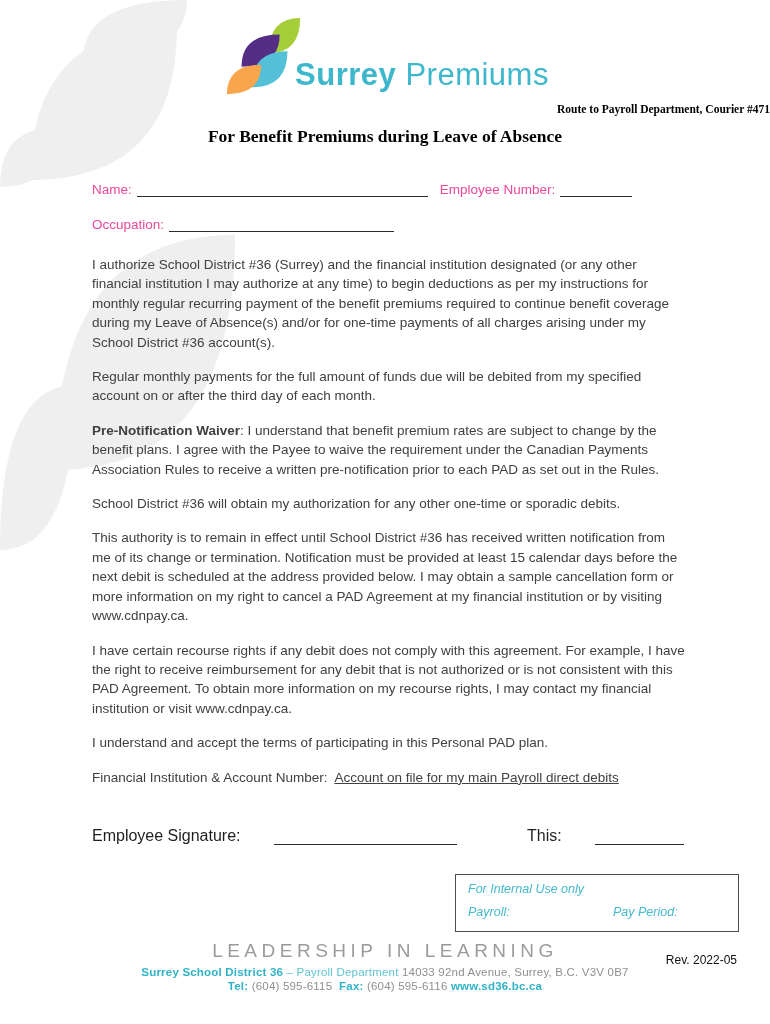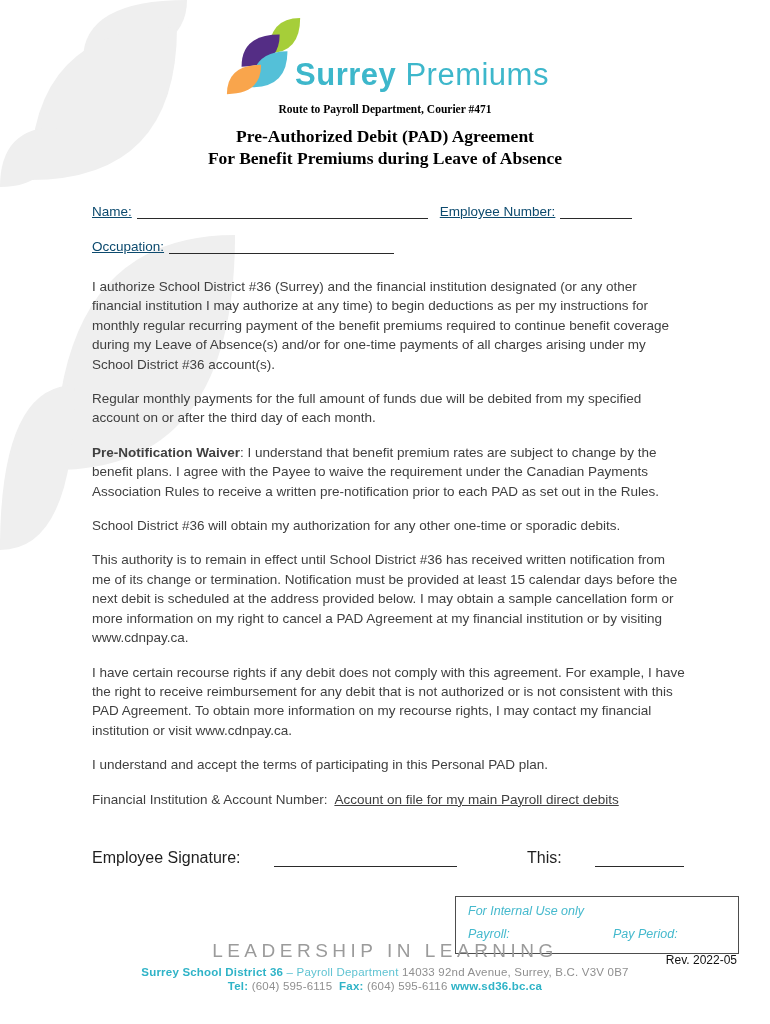--- a/index.html
+++ b/index.html
@@ -6,25 +6,25 @@
   .page{position:relative;width:770px;height:1024px;background:#fff;overflow:hidden;
         font-family:"Liberation Sans",sans-serif;color:#1f1f1f;}
   .watermark{position:absolute;top:0;left:0;z-index:0;pointer-events:none;}
   .content{position:relative;z-index:1;}
 
   
   .logo-row{display:flex;justify-content:center;align-items:flex-end;margin-top:16px;height:84px;}
   .logo-icon{width:88px;height:84px;flex:0 0 auto;}
   .brand{font-size:31px;color:#3db7cb;margin-left:-14px;margin-bottom:7px;letter-spacing:.5px;white-space:nowrap;}
   .brand-bold{font-weight:bold;}
-  .route{text-align:center;font-family:"Liberation Serif",serif;font-weight:bold;font-size:11.5px;color:#000;margin-top:3px;}
+  .route{text-align:right;font-family:"Liberation Serif",serif;font-weight:bold;font-size:11.5px;color:#000;margin-top:3px;}
   .title{text-align:center;font-family:"Liberation Serif",serif;font-weight:bold;font-size:17.5px;line-height:22px;color:#000;margin-top:10px;}
 
   
-  .fields{margin-left:92px;width:592px;font-size:13.5px;color:#0c4a6e;text-decoration:underline;}
+  .fields{margin-left:92px;width:592px;font-size:13.5px;color:#ec4899;}
   .frow{display:flex;align-items:flex-end;}
   .row-name{margin-top:34px;}
   .row-occ{margin-top:19px;}
   .lbl{white-space:nowrap;}
   .blank{display:inline-block;border-bottom:1px solid #2a2a2a;height:15px;margin-left:5px;}
   .w-name{width:291px;}
   .w-emp{width:72px;}
   .w-occ{width:225px;}
   .w-sig{width:234px;}
   .w-date{width:114px;}
@@ -78,21 +78,20 @@
         <path d="M0,100Q0,0 100,0Q100,100 0,100Z" fill="#542d85" transform="translate(18,19) scale(0.39,0.33)"></path>
         <path d="M0,100Q0,0 100,0Q100,100 0,100Z" fill="#54c0d8" transform="translate(28,36) scale(0.37,0.37)"></path>
         <path d="M0,100Q0,0 100,0Q100,100 0,100Z" fill="#f9a54c" transform="translate(3,50) scale(0.35,0.30)"></path>
       </svg>
       <div class="brand"><span class="brand-bold">Surrey</span> <span>Premiums</span></div>
     </div>
 
     <div class="route">Route to Payroll Department, Courier #471</div>
 
     <div class="title">
-      <div>Pre-Authorized Debit (PAD) Agreement</div>
       <div>For Benefit Premiums during Leave of Absence</div>
     </div>
 
     <div class="fields frow row-name">
       <span class="lbl">Name:</span>
       <span class="blank w-name"></span>
       <span class="lbl gap-emp">Employee Number:</span>
       <span class="blank w-emp"></span>
     </div>
 

